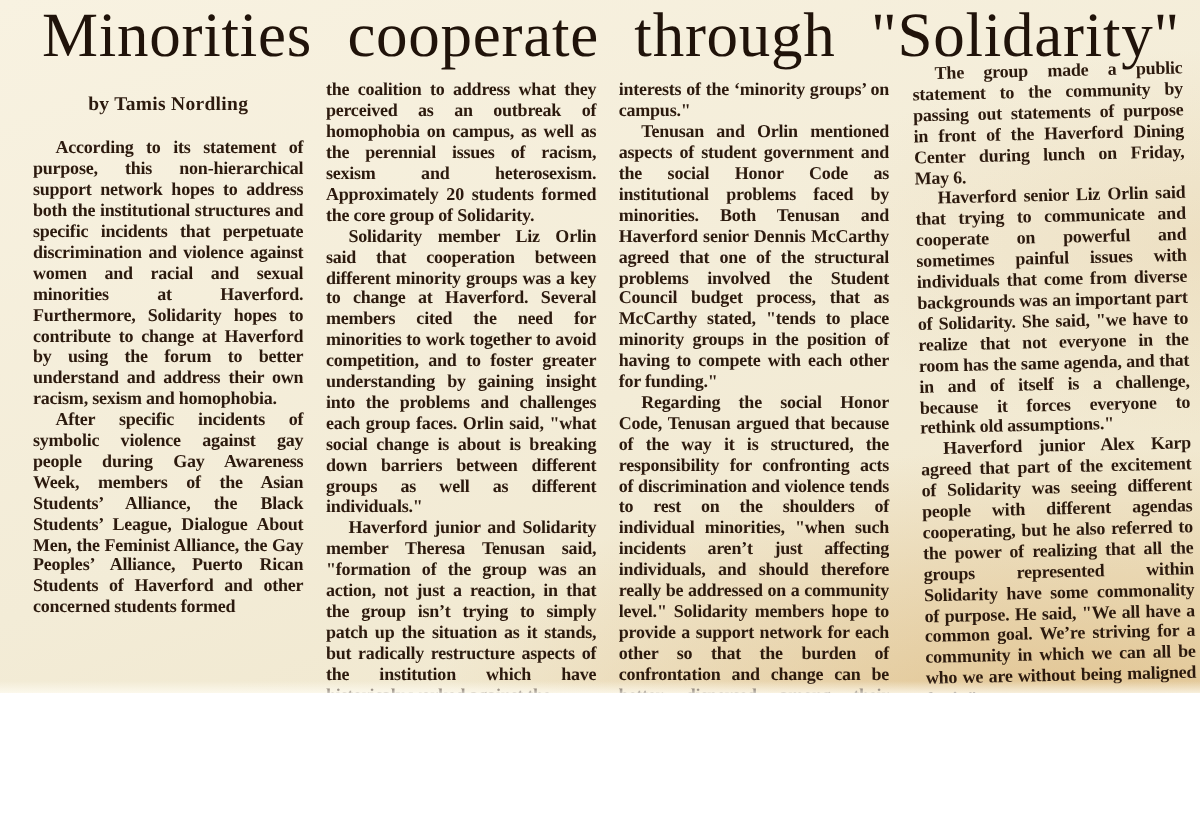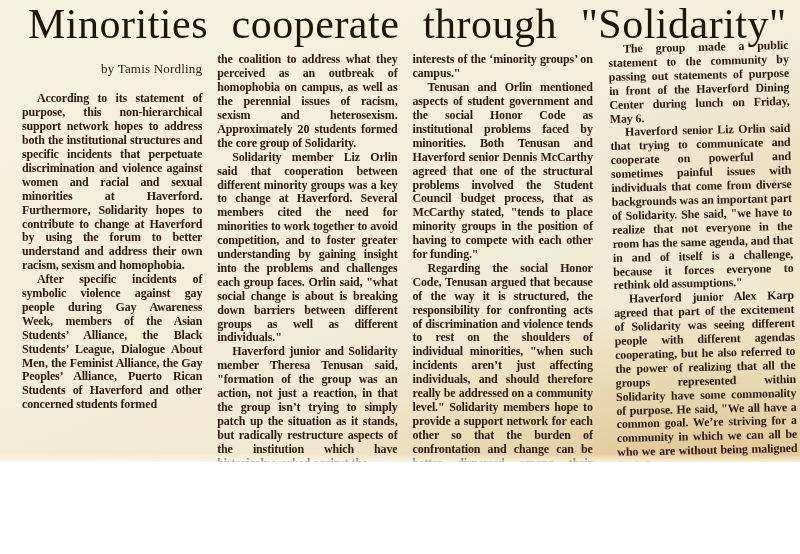--- a/index.html
+++ b/index.html
@@ -48,22 +48,22 @@
   .col {
     flex: 1 1 0;
     min-width: 0;
   }
   .col-4 {
     margin-top: -10px;
     transform: rotate(-1.3deg);
     transform-origin: 0 0;
   }
   .byline {
-    text-align: right;
-    font-weight: normal;
+    text-align: center;
+    font-weight: bold;
     font-size: 13px;
     margin: 8px 0 15px 0;
     letter-spacing: 0.2px;
   }
   .para {
     margin: 0;
     font-size: 12px;
     line-height: 13.9px;
     font-weight: 600;
     text-align: justify;

